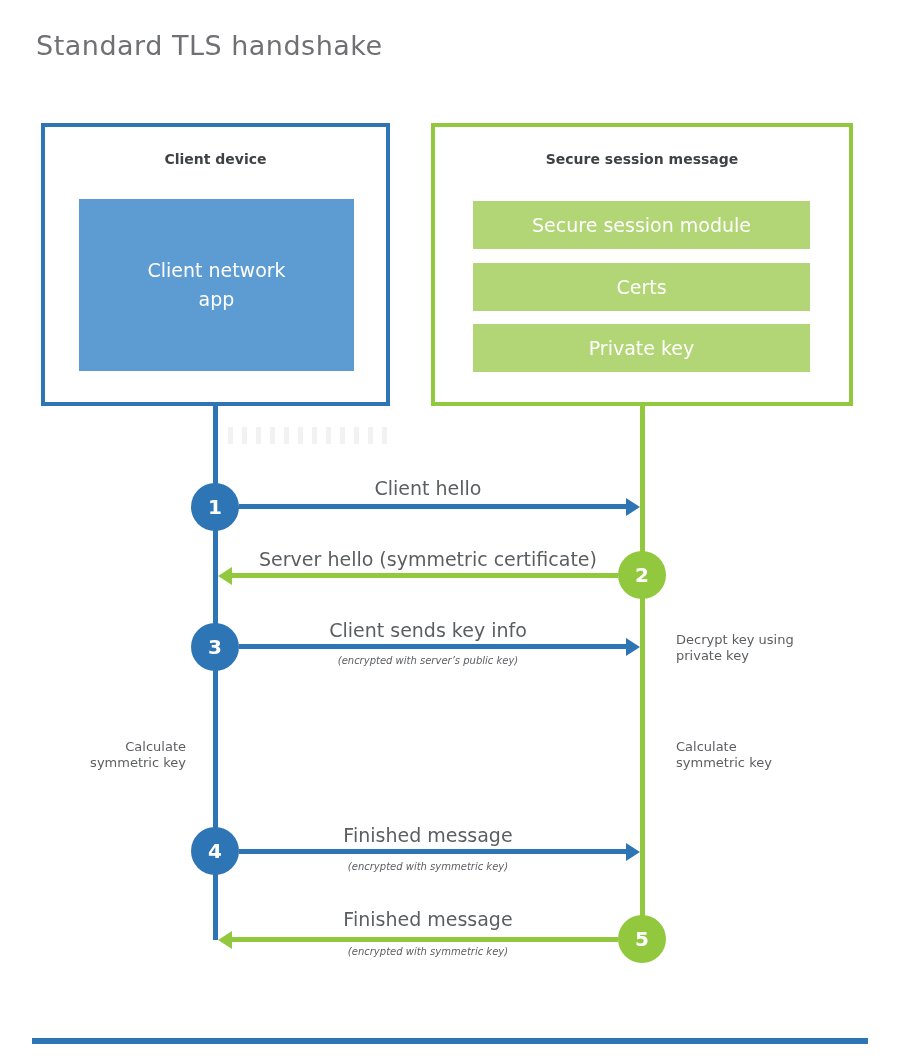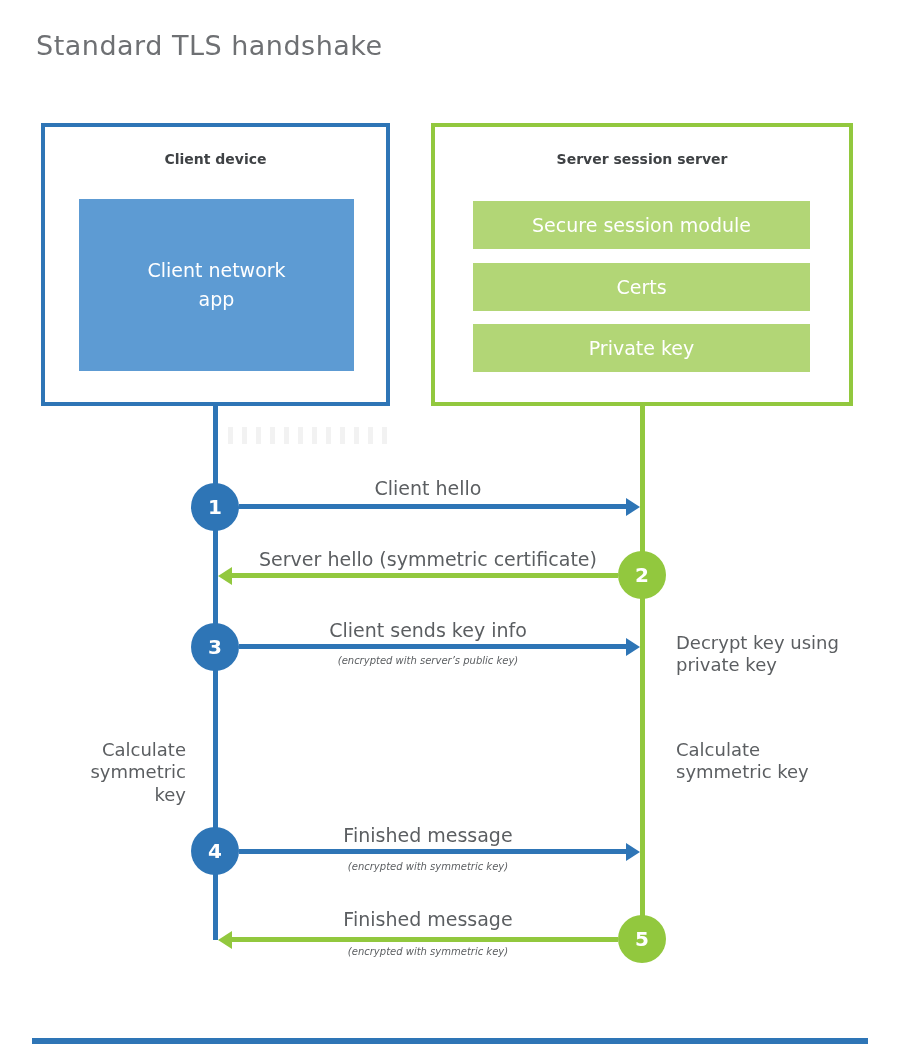--- a/index.html
+++ b/index.html
@@ -55,39 +55,39 @@
   .head-left{border-right:14px solid var(--green);}
   .msg-label{
     position:absolute;left:218px;width:420px;text-align:center;
     font-size:19px;color:var(--text-gray);
   }
   .msg-sub{
     position:absolute;left:218px;width:420px;text-align:center;
     font-size:10px;color:var(--text-gray);font-style:italic;
   }
   .note{
-    position:absolute;font-size:18px;line-height:1.24;color:var(--text-gray);
+    position:absolute;font-size:13px;line-height:1.24;color:var(--text-gray);
   }
   .bottom-bar{position:absolute;left:32px;top:1038px;width:836px;height:6px;background:var(--blue);}
 </style>
 </head>
 <body>
 
 <div class="canvas">
 
   <h1 class="title">Standard TLS handshake</h1>
 
   <div class="box client-box">
     <div class="box-title">Client device</div>
   </div>
   <div class="client-app pre">Client network
 app</div>
 
   <div class="box server-box">
-    <div class="box-title">Server session server</div>
+    <div class="box-title">Secure session message</div>
   </div>
   <div class="server-bar bar-1">Secure session module</div>
   <div class="server-bar bar-2">Certs</div>
   <div class="server-bar bar-3">Private key</div>
 
   <div class="lifeline blue-line"></div>
   <div class="lifeline green-line"></div>
   <div class="dashes"></div>
 
   <div class="msg-label" style="top:477px">Client hello</div>

